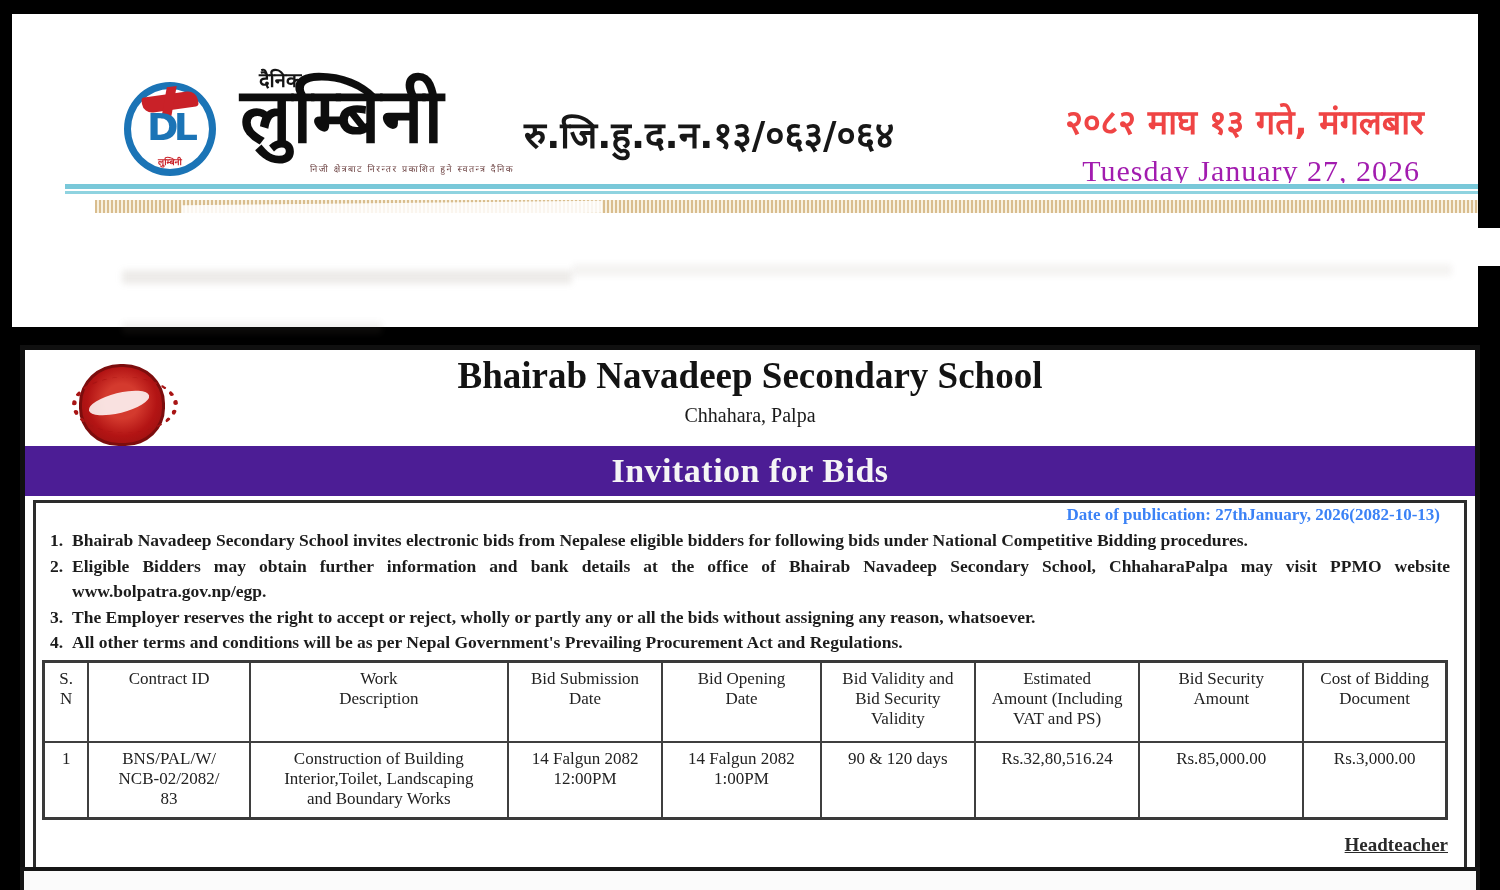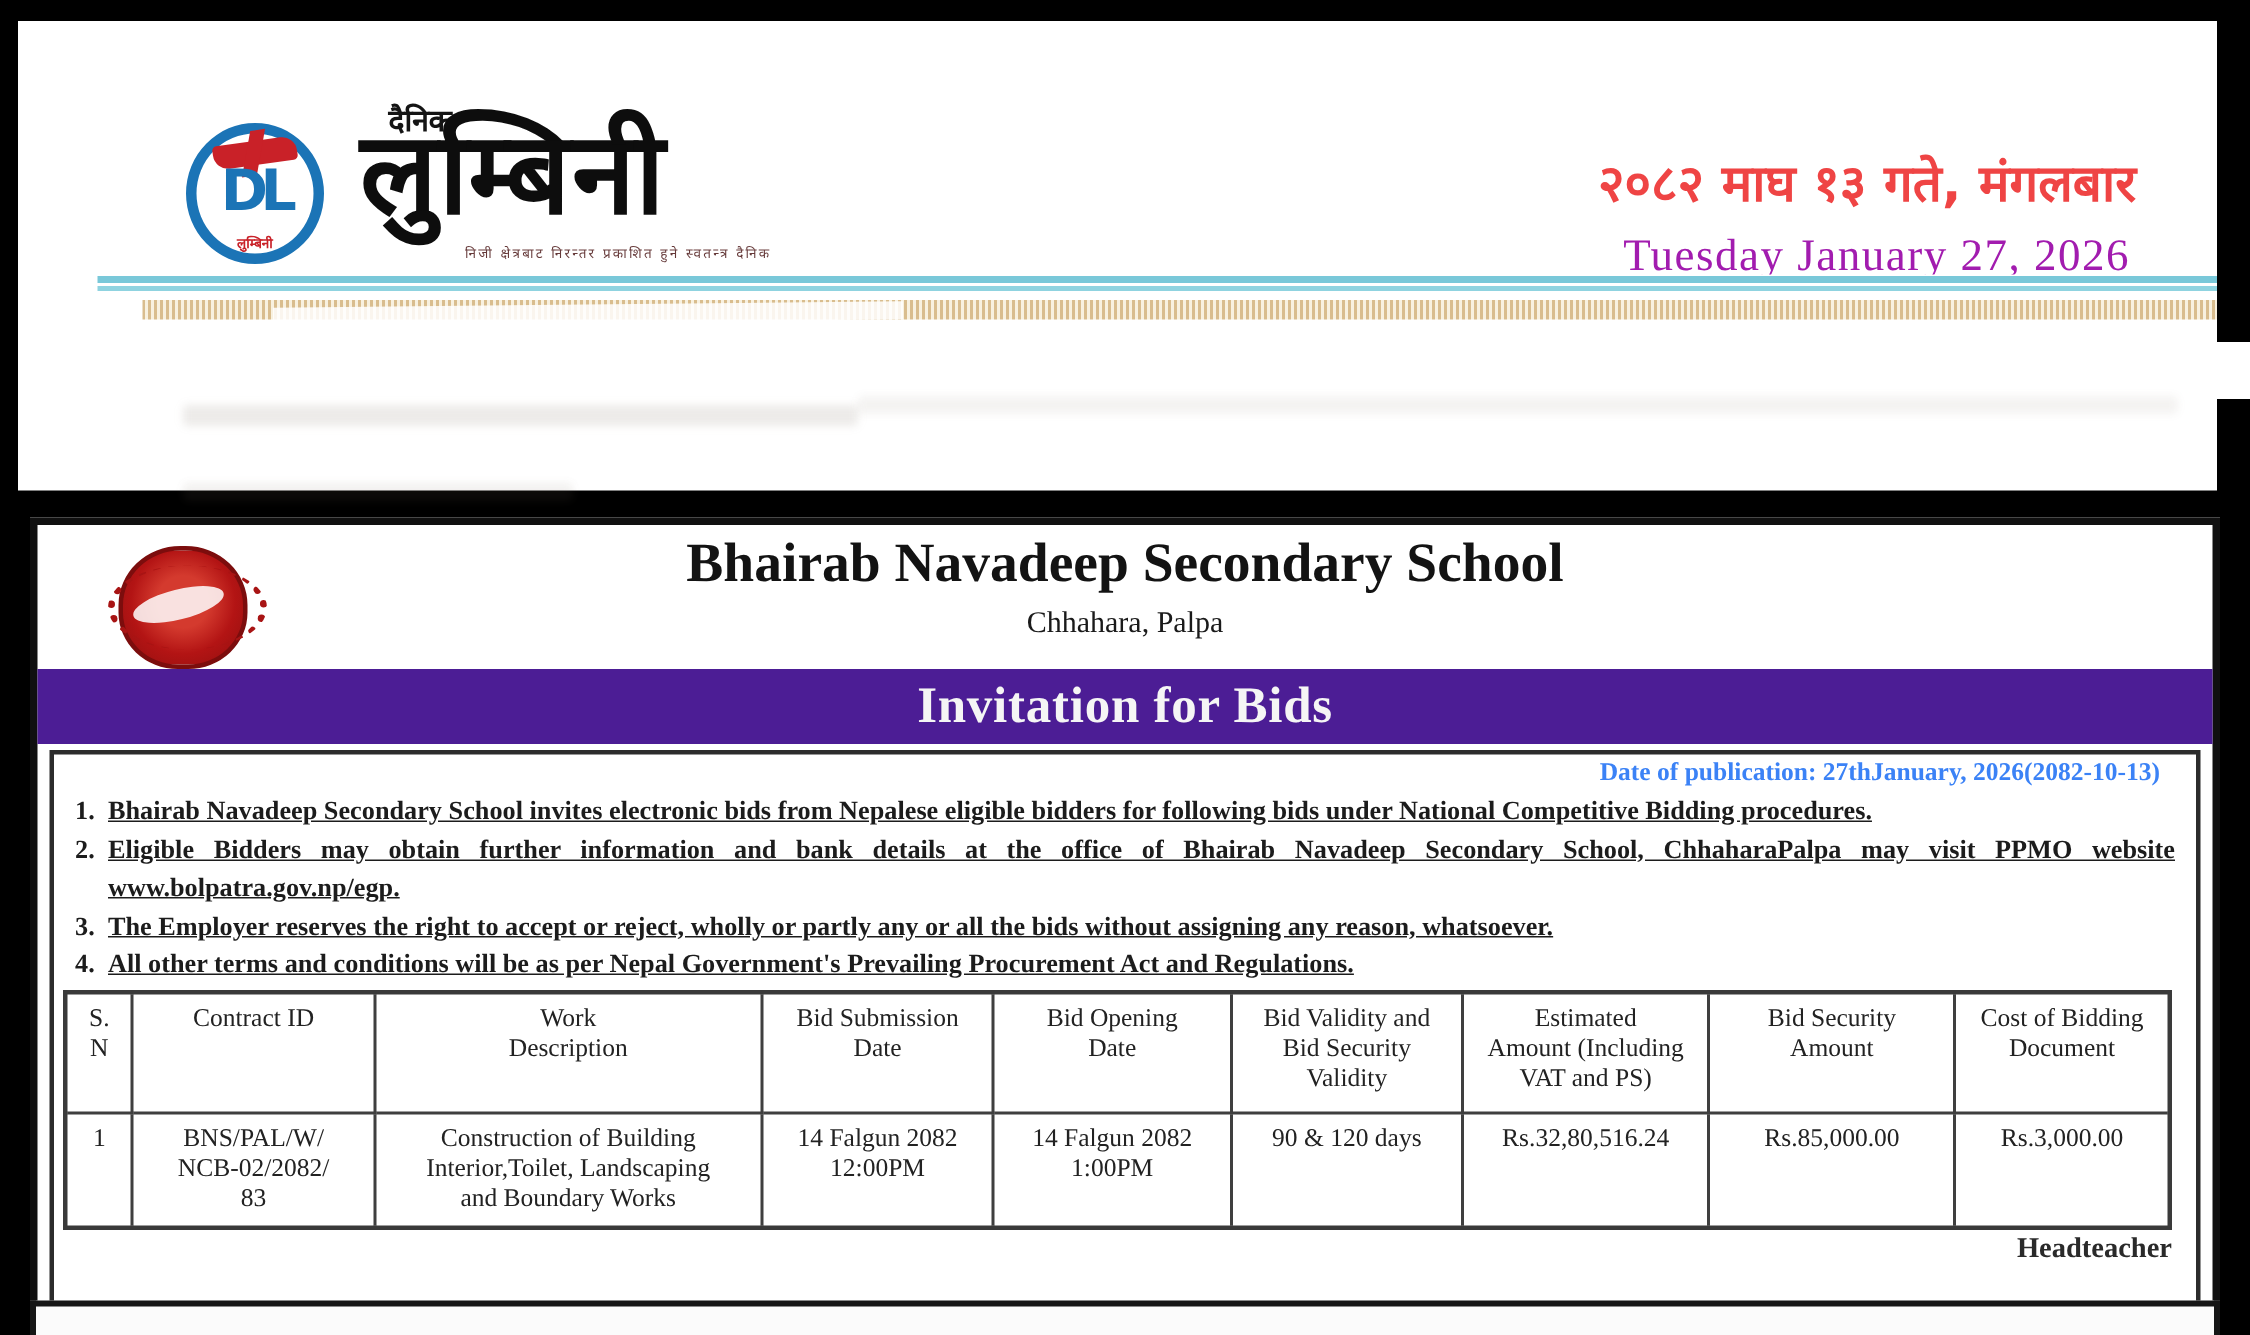--- a/index.html
+++ b/index.html
@@ -60,53 +60,54 @@
   .banner{position:absolute;left:0;right:0;top:96px;height:50px;background:#4c1d95;
           display:flex;align-items:center;justify-content:center;}
   .banner span{color:#f5f5f5;font-weight:bold;font-size:34px;letter-spacing:.5px;}
   .inner{position:absolute;left:8px;right:8px;top:150px;bottom:4px;
          border:3px solid #2c2c2c;box-sizing:border-box;padding:2px 10px 0 6px;}
   .pubdate{text-align:right;font-weight:bold;font-size:17px;padding-right:14px;color:#3b82f6;}
   .items{margin-top:3px;}
   .item{display:grid;grid-template-columns:30px 1fr;font-weight:600;font-size:17.5px;
         line-height:25.5px;color:#1c1c1c;}
   .item .num{text-align:left;padding-left:8px;}
-  .item .txt{text-align:justify;padding-right:4px;text-decoration:underline;}
+  .item .txt{text-align:justify;padding-right:4px;}
 
   table.bids{border-collapse:collapse;table-layout:fixed;width:calc(100% - 6px);
              margin-top:4px;border:3px solid #3a3a3a;}
   table.bids th,table.bids td{border:2px solid #3f3f3f;white-space:pre-line;
              vertical-align:top;text-align:center;padding:6px 4px 0 4px;
              font-size:17px;color:#222;font-weight:normal;overflow:hidden;}
   table.bids th{height:72px;}
   table.bids td{height:68px;}
   col.c0{width:3.2%}col.c1{width:11.5%}col.c2{width:18.4%}col.c3{width:11.0%}
   col.c4{width:11.3%}col.c5{width:11.0%}col.c6{width:11.7%}col.c7{width:11.7%}col.c8{width:10.2%}
 
-  .signature{text-align:right;font-weight:600;font-size:19px;padding-right:6px;margin-top:2px;color:#2a2a2a;}
+  .signature{text-align:right;font-weight:600;font-size:19px;padding-right:6px;margin-top:14px;color:#2a2a2a;text-decoration:underline;}
 
   
   .next-clip{position:absolute;left:20px;top:867px;width:1460px;height:23px;background:#fbfbfb;
              border:4px solid #161616;border-bottom:none;box-sizing:border-box;}
 </style>
 </head>
 <body>
 
 <div class="page">
 
   <section class="masthead">
     <div class="dl-logo">
       <div class="dl-ring"></div>
       <div class="dl-plane"></div>
       <div class="dl-text">DL</div>
       <div class="dl-small">लुम्बिनी</div>
     </div>
     <div class="daily">दैनिक</div>
     <div class="paper-name">लुम्बिनी</div>
     <div class="tagline">निजी क्षेत्रबाट निरन्तर प्रकाशित हुने स्वतन्त्र दैनिक</div>
+    <div class="regno">रु.जि.हु.द.न.१३/०६३/०६४</div>
     <div class="date-np">२०८२ माघ १३ गते, मंगलबार</div>
     <div class="date-en">Tuesday  January 27,   2026</div>
     <div class="cyan-rule"></div>
     <div class="tick-strip"></div>
     <div class="strip-gap"></div>
     <div class="ghost g1"></div>
     <div class="ghost g2"></div>
     <div class="ghost g3"></div>
   </section>
   <div class="scan-notch"></div>

